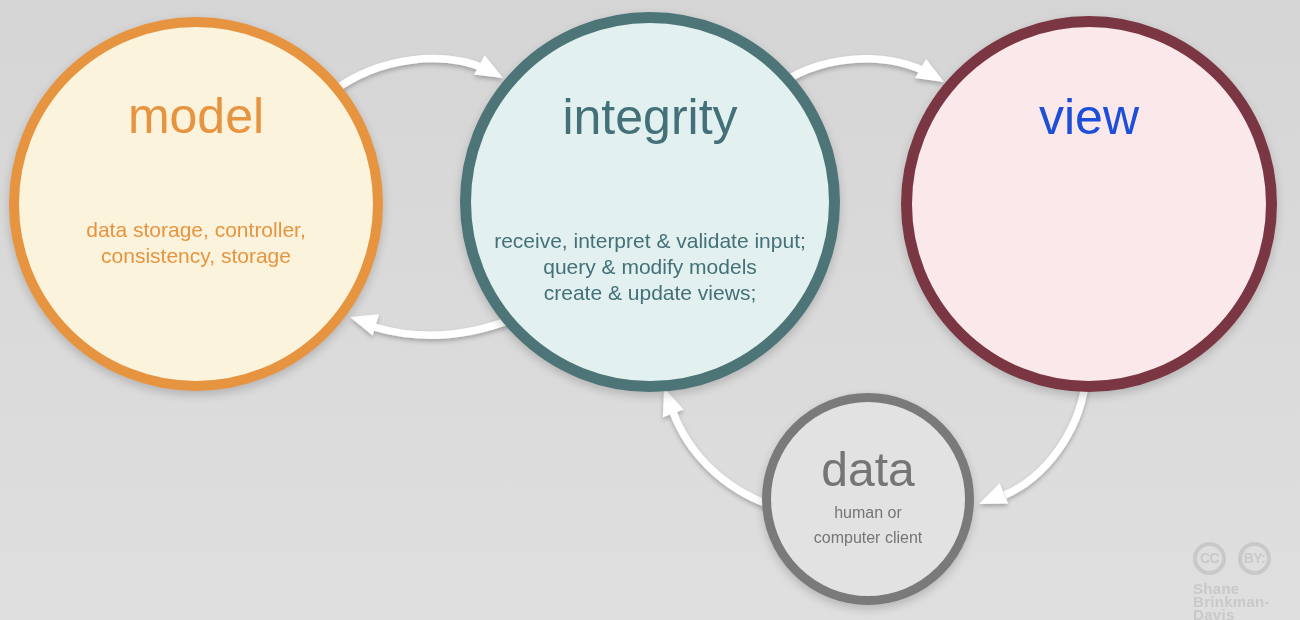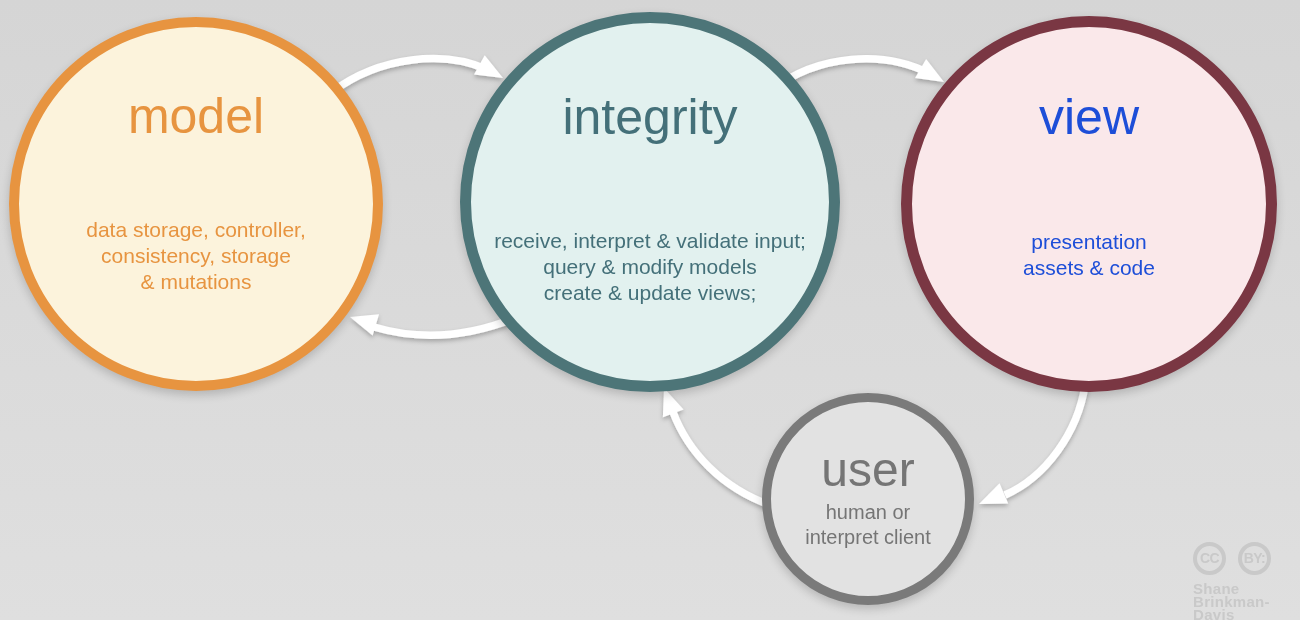--- a/index.html
+++ b/index.html
@@ -19,21 +19,21 @@
   .node-title{position:absolute;left:0;right:0;text-align:center;font-size:50px;line-height:56px;}
   #node-model .node-title{top:61px;}
   #node-controller .node-title{top:66px;}
   #node-view .node-title{top:62px;}
   #node-user .node-title{top:42px;font-size:48px;line-height:52px;}
 
   .node-desc{position:absolute;left:0;right:0;text-align:center;font-size:21px;line-height:26px;white-space:nowrap;}
   #node-model .node-desc{top:190px;}
   #node-controller .node-desc{top:205px;}
   #node-view .node-desc{top:202px;}
-  #node-user .node-desc{top:98px;font-size:20px;line-height:25px;}
+  #node-user .node-desc{top:98px;font-size:16px;line-height:25px;}
 
   .cc-badge{position:absolute;left:1193px;top:542px;color:#c9c9c9;}
   .cc-circles{display:flex;gap:12px;}
   .cc-circle{width:33px;height:33px;border:4px solid currentColor;border-radius:50%;
              box-sizing:border-box;text-align:center;font-weight:bold;font-size:14px;
              line-height:25px;letter-spacing:-0.5px;}
   .cc-author{font-weight:bold;font-size:15px;line-height:13px;margin-top:7px;letter-spacing:0.3px;}
 </style>
 </head>
 <body>
@@ -62,46 +62,41 @@
       <path class="arrow-stroke" d="M770,505 C722,488 688,452 673,412" style="stroke: rgb(255, 255, 255);"></path>
       <polygon class="arrow-head" transform="translate(664,388) rotate(-110)" points="0,0 -27,11 -27,-11" style="fill: rgb(255, 255, 255);"></polygon>
     </g>
   </svg>
 
   <div class="node" id="node-model" style="border-color: rgb(231, 148, 64); background-color: rgb(252, 243, 220); color: rgb(231, 148, 64);">
     <div class="node-title">model</div>
     <div class="node-desc">
       <div>data storage, controller,</div>
       <div>consistency, storage</div>
-      <div>&amp; mutations</div>
     </div>
   </div>
 
   <div class="node" id="node-controller" style="border-color: rgb(77, 117, 120); background-color: rgb(226, 241, 239); color: rgb(68, 112, 121);">
     <div class="node-title">integrity</div>
     <div class="node-desc">
       <div>receive, interpret &amp; validate input;</div>
       <div>query &amp; modify models</div>
       <div>create &amp; update views;</div>
     </div>
   </div>
 
   <div class="node" id="node-view" style="border-color: rgb(122, 55, 67); background-color: rgb(250, 232, 234); color: #1d4ed8;">
     <div class="node-title">view</div>
-    <div class="node-desc">
-      <div>presentation</div>
-      <div>assets &amp; code</div>
-    </div>
   </div>
 
   <div class="node" id="node-user" style="border-color: rgb(122, 122, 122); background-color: rgb(226, 226, 226); color: rgb(117, 117, 117);">
-    <div class="node-title">user</div>
+    <div class="node-title">data</div>
     <div class="node-desc">
       <div>human or</div>
-      <div>interpret client</div>
+      <div>computer client</div>
     </div>
   </div>
 
   <div class="cc-badge" style="color: rgb(201, 201, 201);">
     <div class="cc-circles">
       <div class="cc-circle">
         <span>CC</span>
       </div>
       <div class="cc-circle">
         <span>BY:</span>

